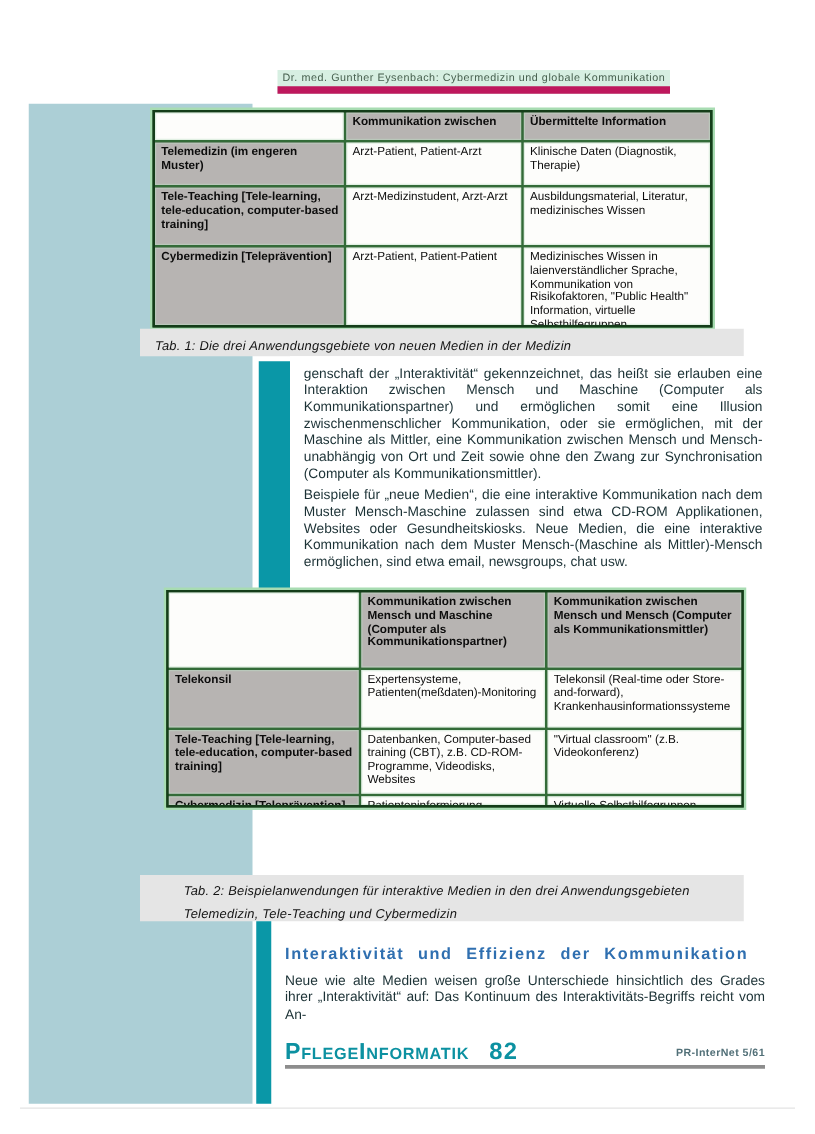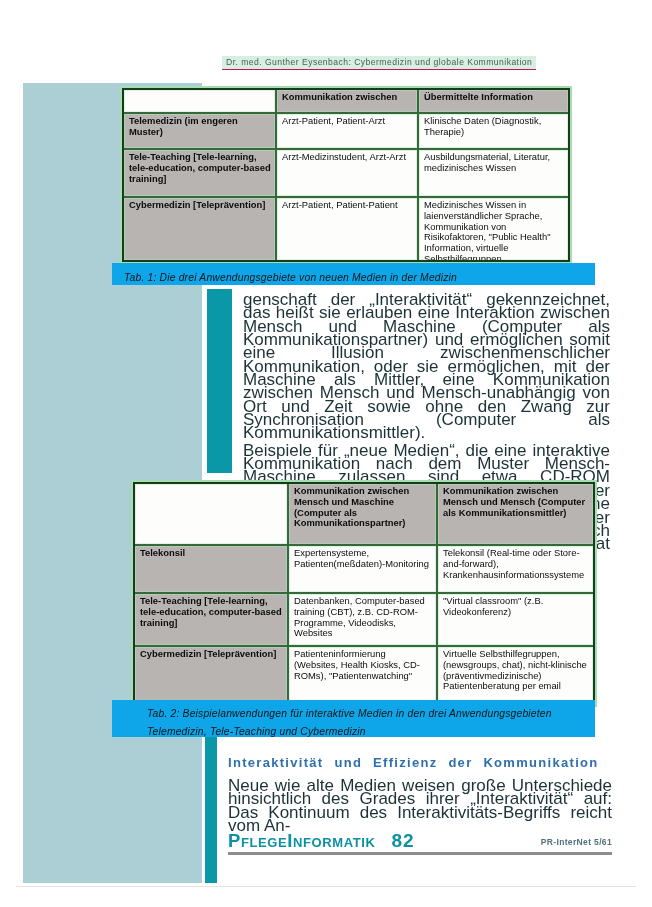--- a/index.html
+++ b/index.html
@@ -7,59 +7,59 @@
   .page {
     position:relative; width:652px; height:907px; background:#ffffff;
     font-family:"Liberation Sans", sans-serif; overflow:hidden;
   }
   .blue-panel { position:absolute; left:23px; top:83px; width:179px; height:800px; background:#accfd6; }
   .bottom-edge-line { position:absolute; left:16px; top:886px; width:620px; height:1px; background:#e3e3e3; }
 
   .running-header {
     position:absolute; left:222px; top:56px; font-size:8.6px; letter-spacing:0.45px;
     color:#47604f; background:#d7efe2; padding:1px 4px 2px 4px;
-    border-bottom:1px solid #be185d; white-space:nowrap;
+    border-bottom:6px solid #be185d; white-space:nowrap;
   }
 
   
   .gtable {
     position:absolute; display:grid; gap:2px; background:#336b38;
     border:2px solid #143d19; box-shadow:0 0 0 2px #a8dcb2;
   }
   .gtable .cell {
     background:#fdfdfb; color:#0c0c0c; font-size:9.4px; line-height:10.8px;
     padding:2px 4px 1px 5px; overflow:hidden;
     box-shadow:inset 0 0 0 1px rgba(190,225,198,0.45);
   }
   .gtable .cell.gray { background:#b7b4b2; }
   .gtable .cell.bold { font-weight:bold; }
   #table1 {
     left:122px; top:88px; width:448px; height:174px;
     grid-template-columns:151px 140px 1fr; grid-template-rows:22px 34px 46px 1fr;
   }
   #table2 {
-    left:133px; top:482px; width:462px; height:223px;
+    left:133px; top:472px; width:462px; height:174px;
     grid-template-columns:152px 147px 1fr; grid-template-rows:60px 46px 51px 1fr;
   }
 
-  .caption-block { position:absolute; background:#0ea5e9; }
+  .caption-block { position:absolute; background:#e5e5e5; }
   #caption1-block { left:112px; top:263px; width:483px; height:22px; padding:4px 0 0 12px; }
   #caption2-block { left:112px; top:700px; width:483px; height:37px; padding:3px 0 0 35px; }
   .caption { font-style:italic; font-size:10.3px; line-height:13px; color:#141414; letter-spacing:0.2px; }
 
   .teal-bar { position:absolute; background:#0a97a7; }
   #teal-bar-1 { left:207px; top:289px; width:25px; height:184px; }
   #teal-bar-2 { left:205px; top:737px; width:12px; height:146px; }
 
   .body-block {
     position:absolute; left:232px; top:285px; width:380px; height:194px;
     background:#ffffff; padding:8px 2px 0 11px;
   }
   .body-block p, .section-text {
-    font-size:17px; line-height:13.35px; text-align:justify; color:#1c3236;
+    font-size:11px; line-height:13.35px; text-align:justify; color:#1c3236;
   }
   .body-block p + p { margin-top:4px; }
 
   .section-heading {
     position:absolute; left:228px; top:755px; width:400px;
     font-size:13px; font-weight:bold; color:#2f6fb0;
     letter-spacing:1.3px; word-spacing:6px; white-space:nowrap;
   }
   .section-text { position:absolute; left:228px; top:779px; width:384px; }
 

